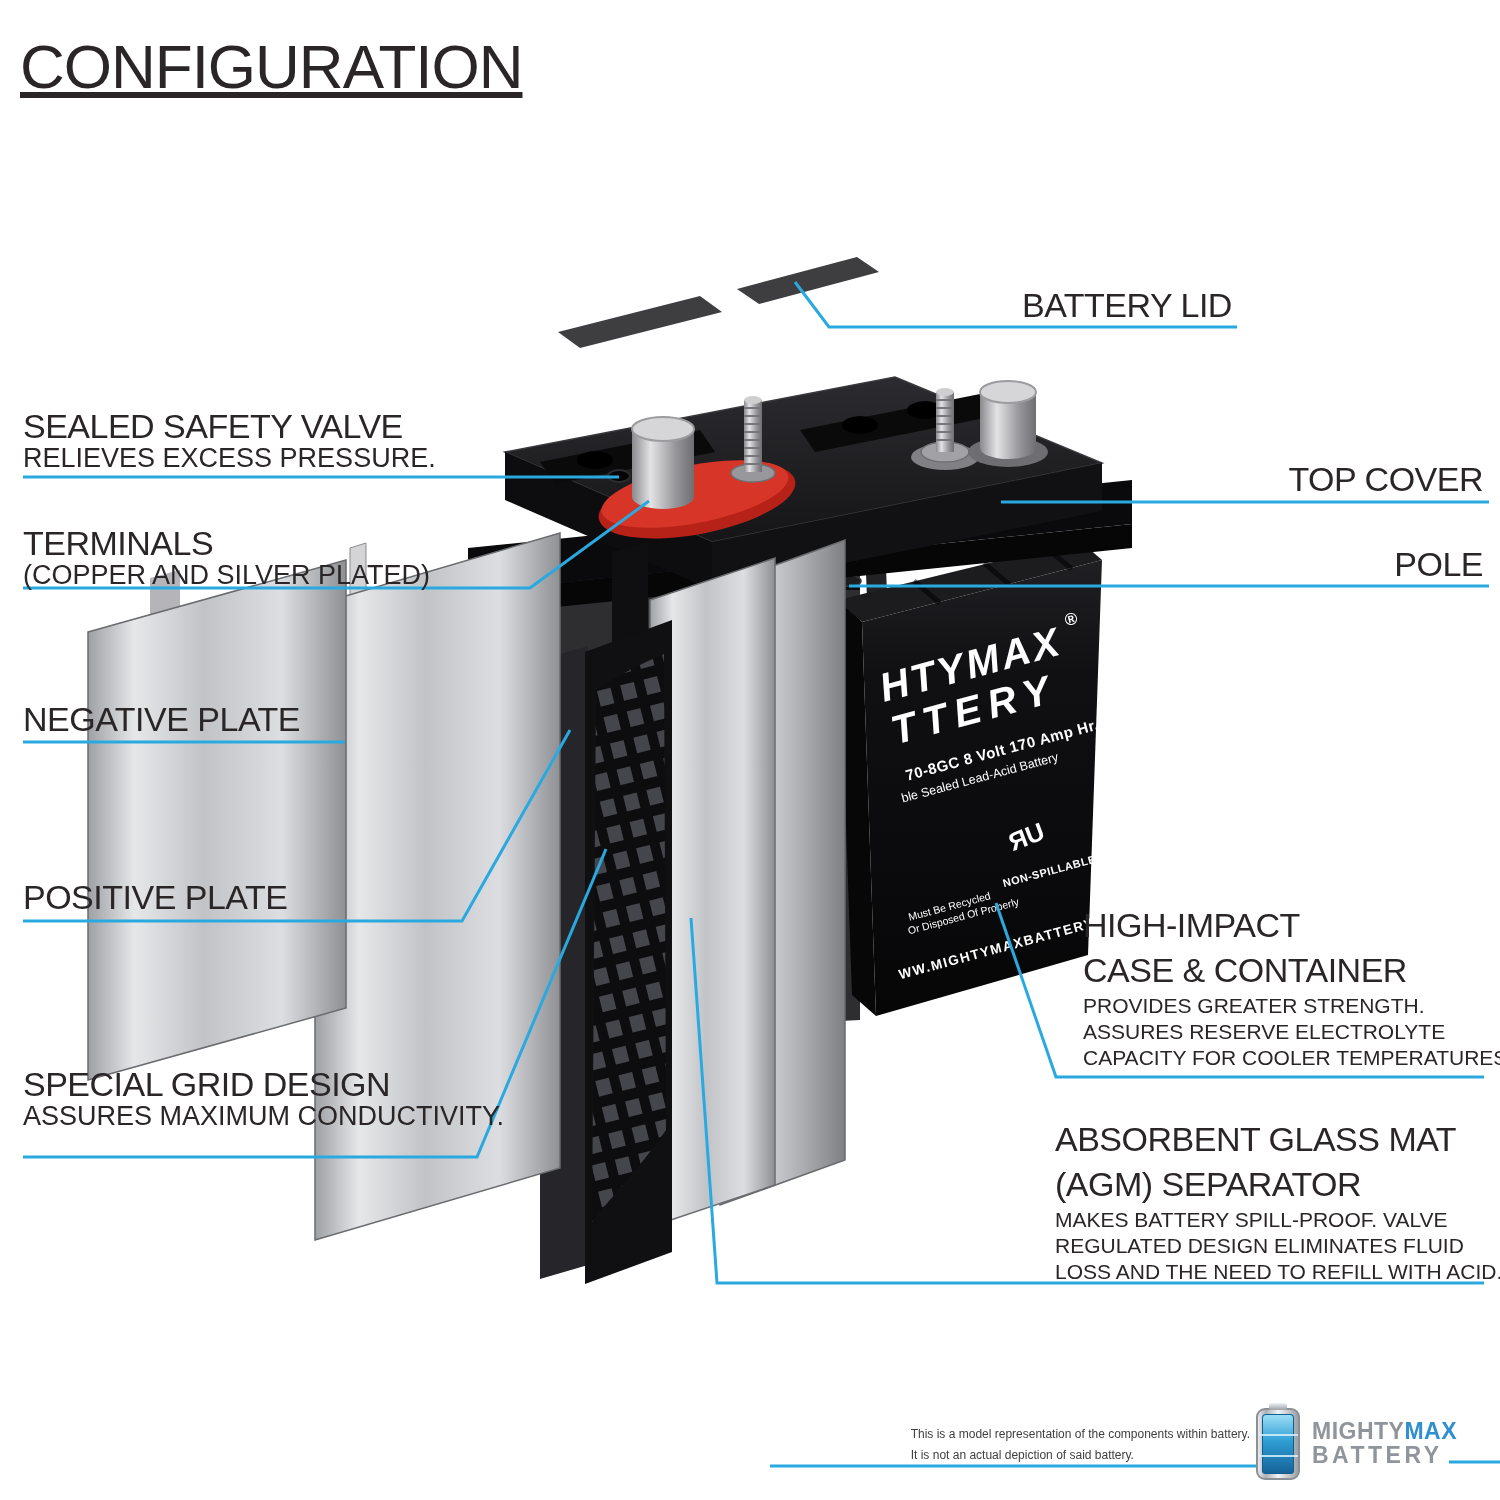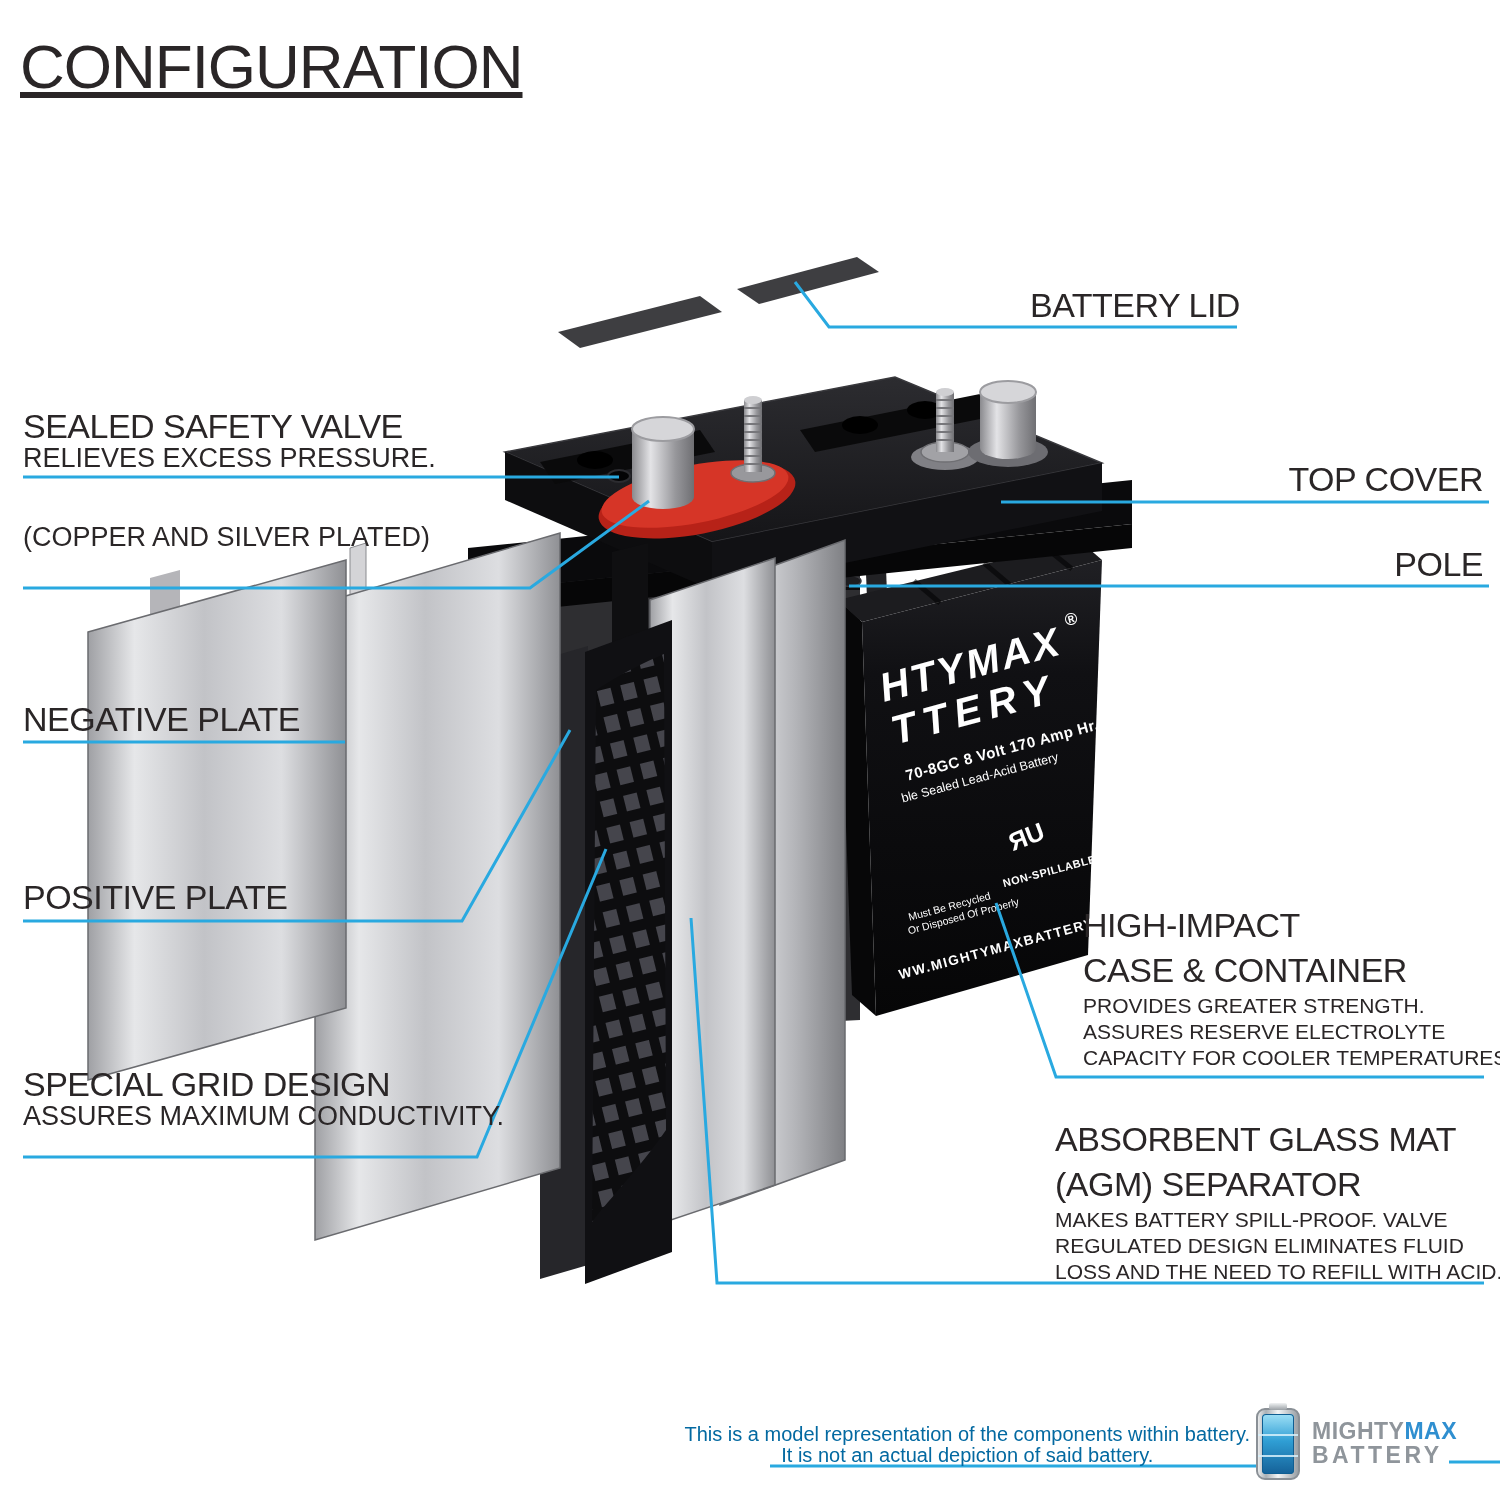--- a/index.html
+++ b/index.html
@@ -7,22 +7,22 @@
           font-family:"Liberation Sans",sans-serif;color:#2a2627;}
   #art{position:absolute;left:0;top:0;}
   .callout{position:absolute;white-space:nowrap;color:#2a2627;}
   .callout .t{font-size:34px;line-height:38px;letter-spacing:-0.5px;font-weight:400;}
   .callout .t2{font-size:34px;line-height:45px;letter-spacing:-0.5px;font-weight:400;}
   .callout .d{font-size:27px;line-height:27px;}
   .callout .d2{font-size:21px;line-height:26px;}
   .r{text-align:right;}
   #page-title{position:absolute;left:20px;top:36px;font-size:62px;line-height:62px;
               letter-spacing:-1px;color:#2a2627;font-weight:400;text-decoration:underline;}
-  #disclaimer{position:absolute;right:250px;top:1424px;text-align:center;
-              font-size:20px;line-height:21px;color:#0369a1;}
+  #disclaimer{position:absolute;right:250px;top:1424px;text-align:left;
+              font-size:12px;line-height:21px;color:#404040;}
   #logo-icon{position:absolute;left:1256px;top:1408px;width:44px;height:72px;
              border:2px solid #8a9096;border-radius:9px;
              background:linear-gradient(90deg,#e9ebec,#aab0b5 20%,#f2f4f5 50%,#9aa0a5);
              box-sizing:border-box;}
   #logo-icon .cap{position:absolute;left:11px;top:-7px;width:18px;height:7px;
                   background:linear-gradient(#f0f2f3,#9aa0a5);border-radius:2px;}
   #logo-icon .cells{position:absolute;left:4px;top:4px;right:4px;bottom:4px;border-radius:4px;
                   background:linear-gradient(180deg,#9fe0f6,#2f9ed4 45%,#156198);
                   box-shadow:inset 0 0 0 1px #0f5e92;}
   #logo-icon .sep{position:absolute;left:0;width:100%;height:2px;background:#d7f1fb;opacity:.85;}
@@ -213,34 +213,35 @@
     <polyline points="23,1157 477,1157 606,849"></polyline>
     <polyline points="996,903 1056,1077 1484,1077"></polyline>
     <polyline points="691,918 717,1283 1484,1283"></polyline>
     <polyline points="770,1466 1269,1466"></polyline>
     <polyline points="1449,1462 1500,1462"></polyline>
   </g>
 </svg>
 
 <div id="page-title">CONFIGURATION</div>
 
-<div class="callout" style="left:1022px;top:286px;margin-left:8px;">
+<div class="callout" style="left:1022px;top:286px;">
   <div class="t">BATTERY LID</div>
 </div>
 
 <div class="callout" style="left:23px;top:407px;">
   <div class="t">SEALED SAFETY VALVE</div>
   <div class="d">RELIEVES EXCESS PRESSURE.</div>
 </div>
 
 <div class="callout r" style="right:17px;top:460px;">
   <div class="t">TOP COVER</div>
 </div>
 
 <div class="callout" style="left:23px;top:524px;">
+  <div class="t">TERMINALS</div>
   <div class="d">(COPPER AND SILVER PLATED)</div>
 </div>
 
 <div class="callout r" style="right:17px;top:545px;">
   <div class="t">POLE</div>
 </div>
 
 <div class="callout" style="left:23px;top:878px;">
   <div class="t">POSITIVE PLATE</div>
 </div>

